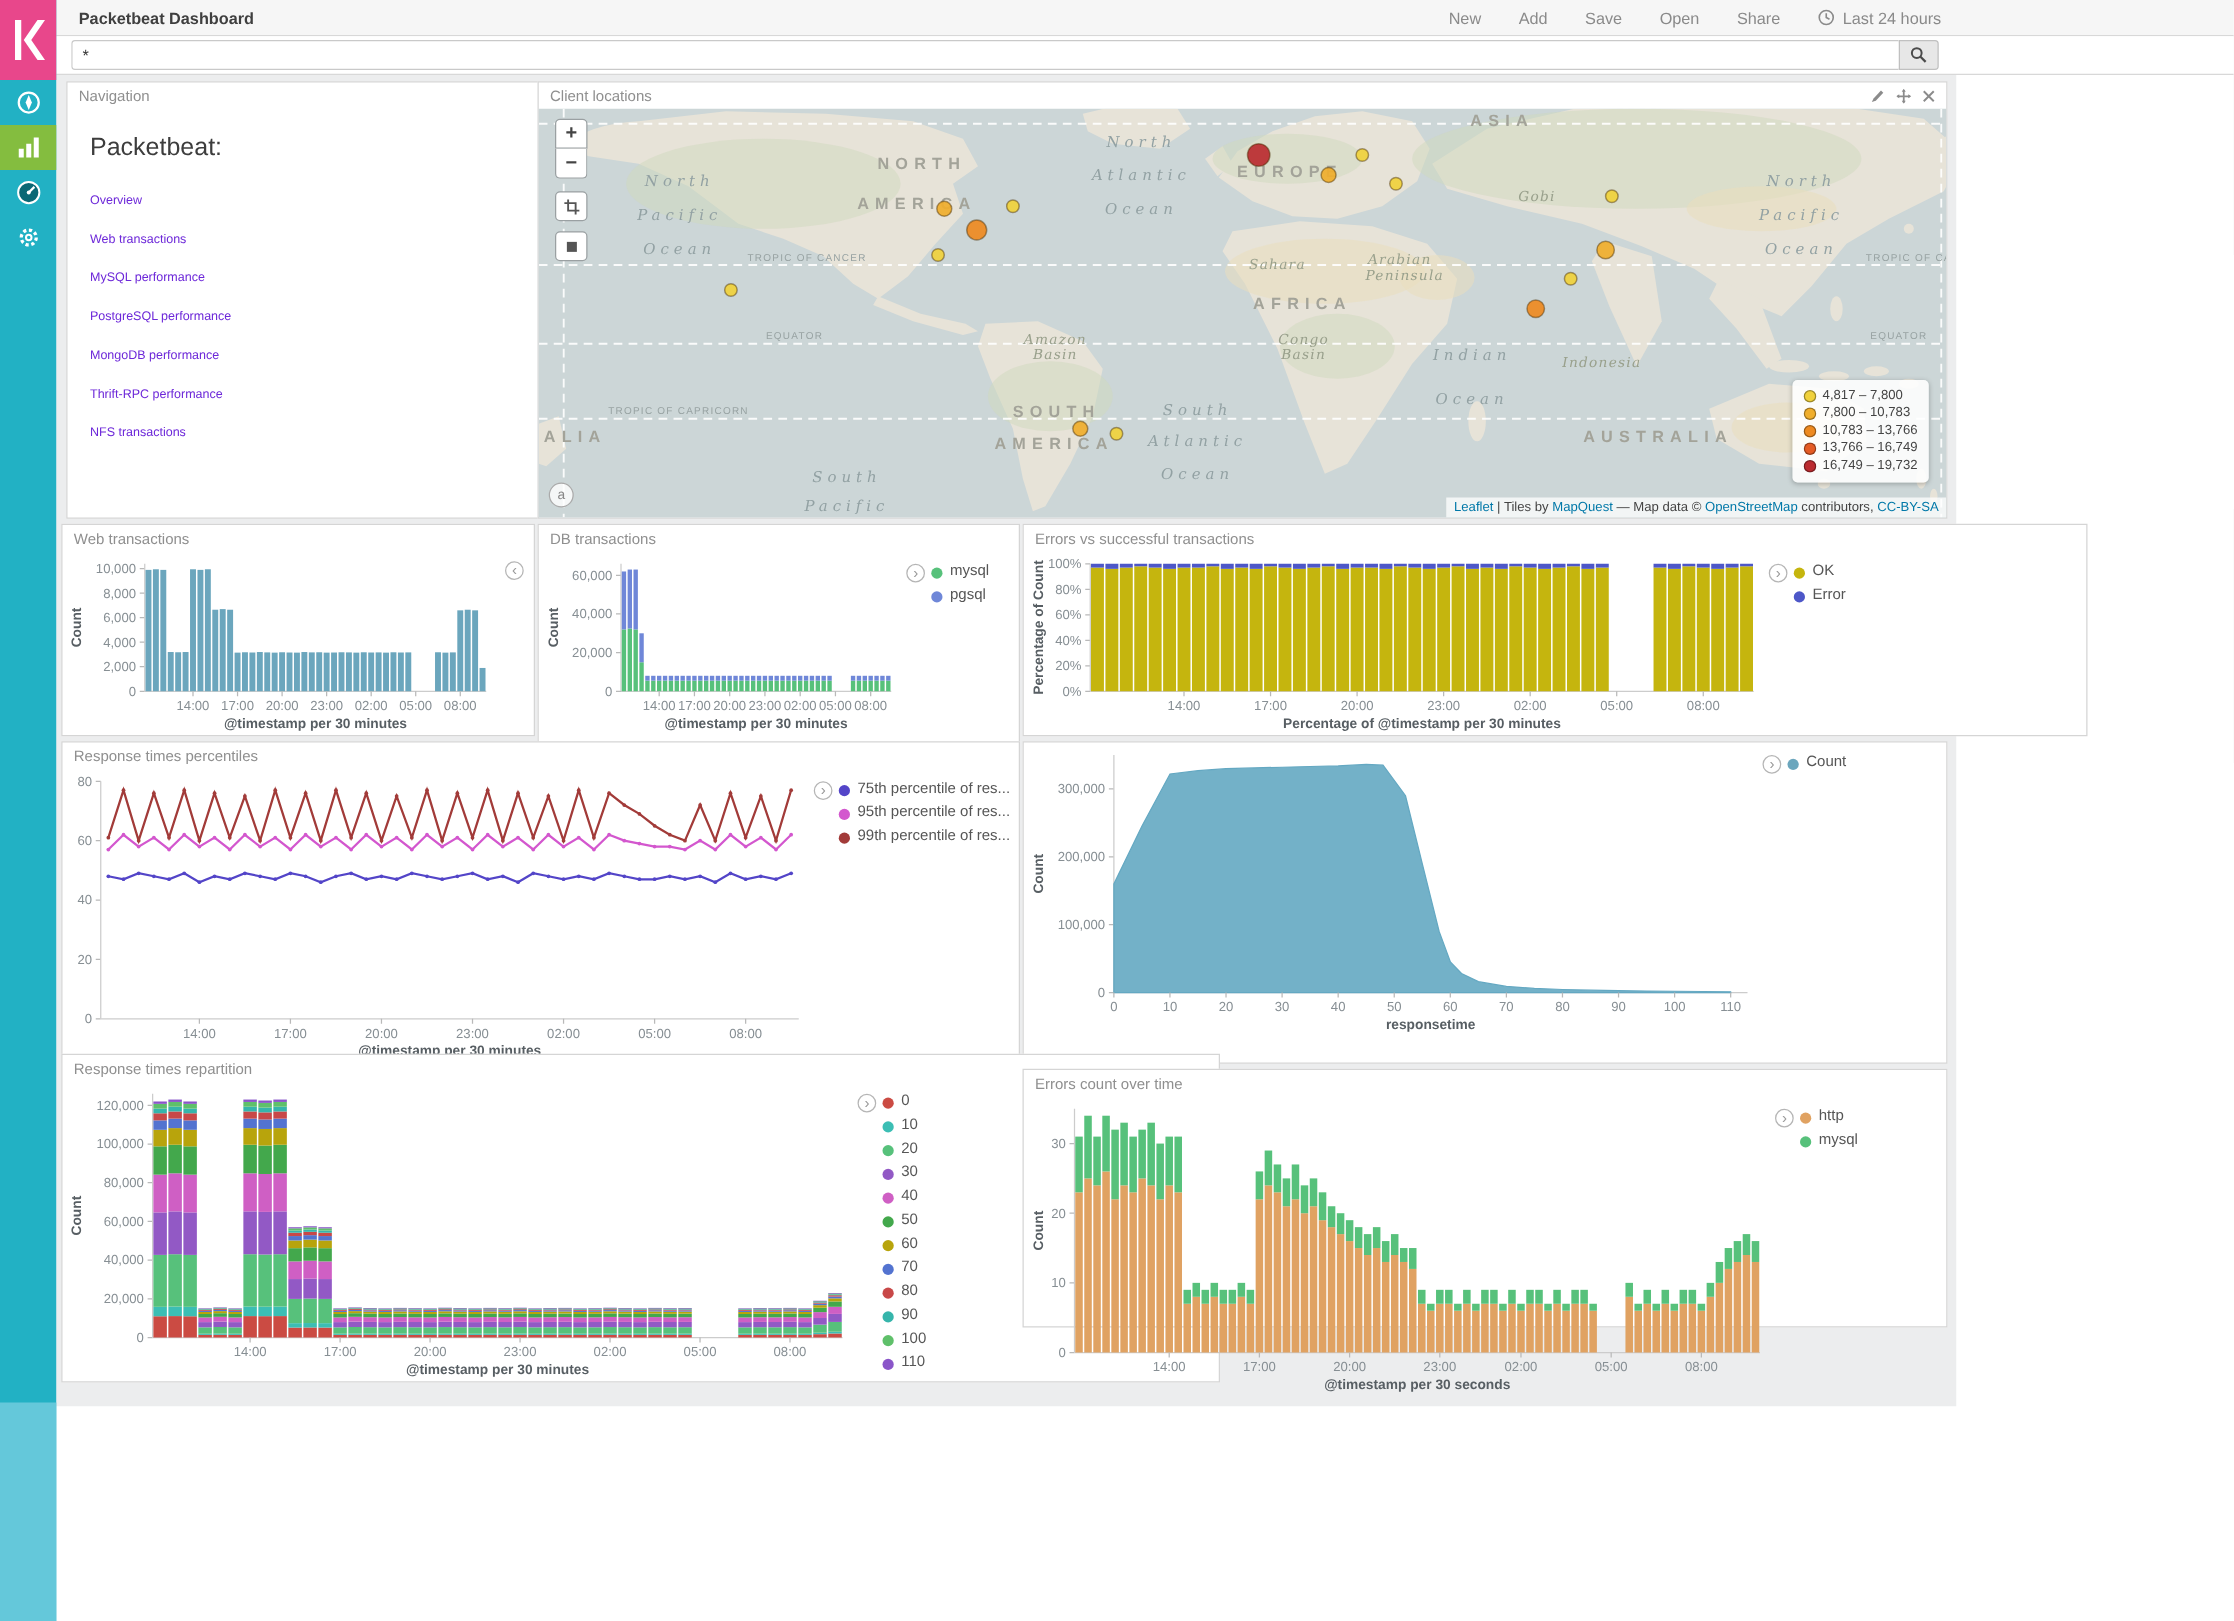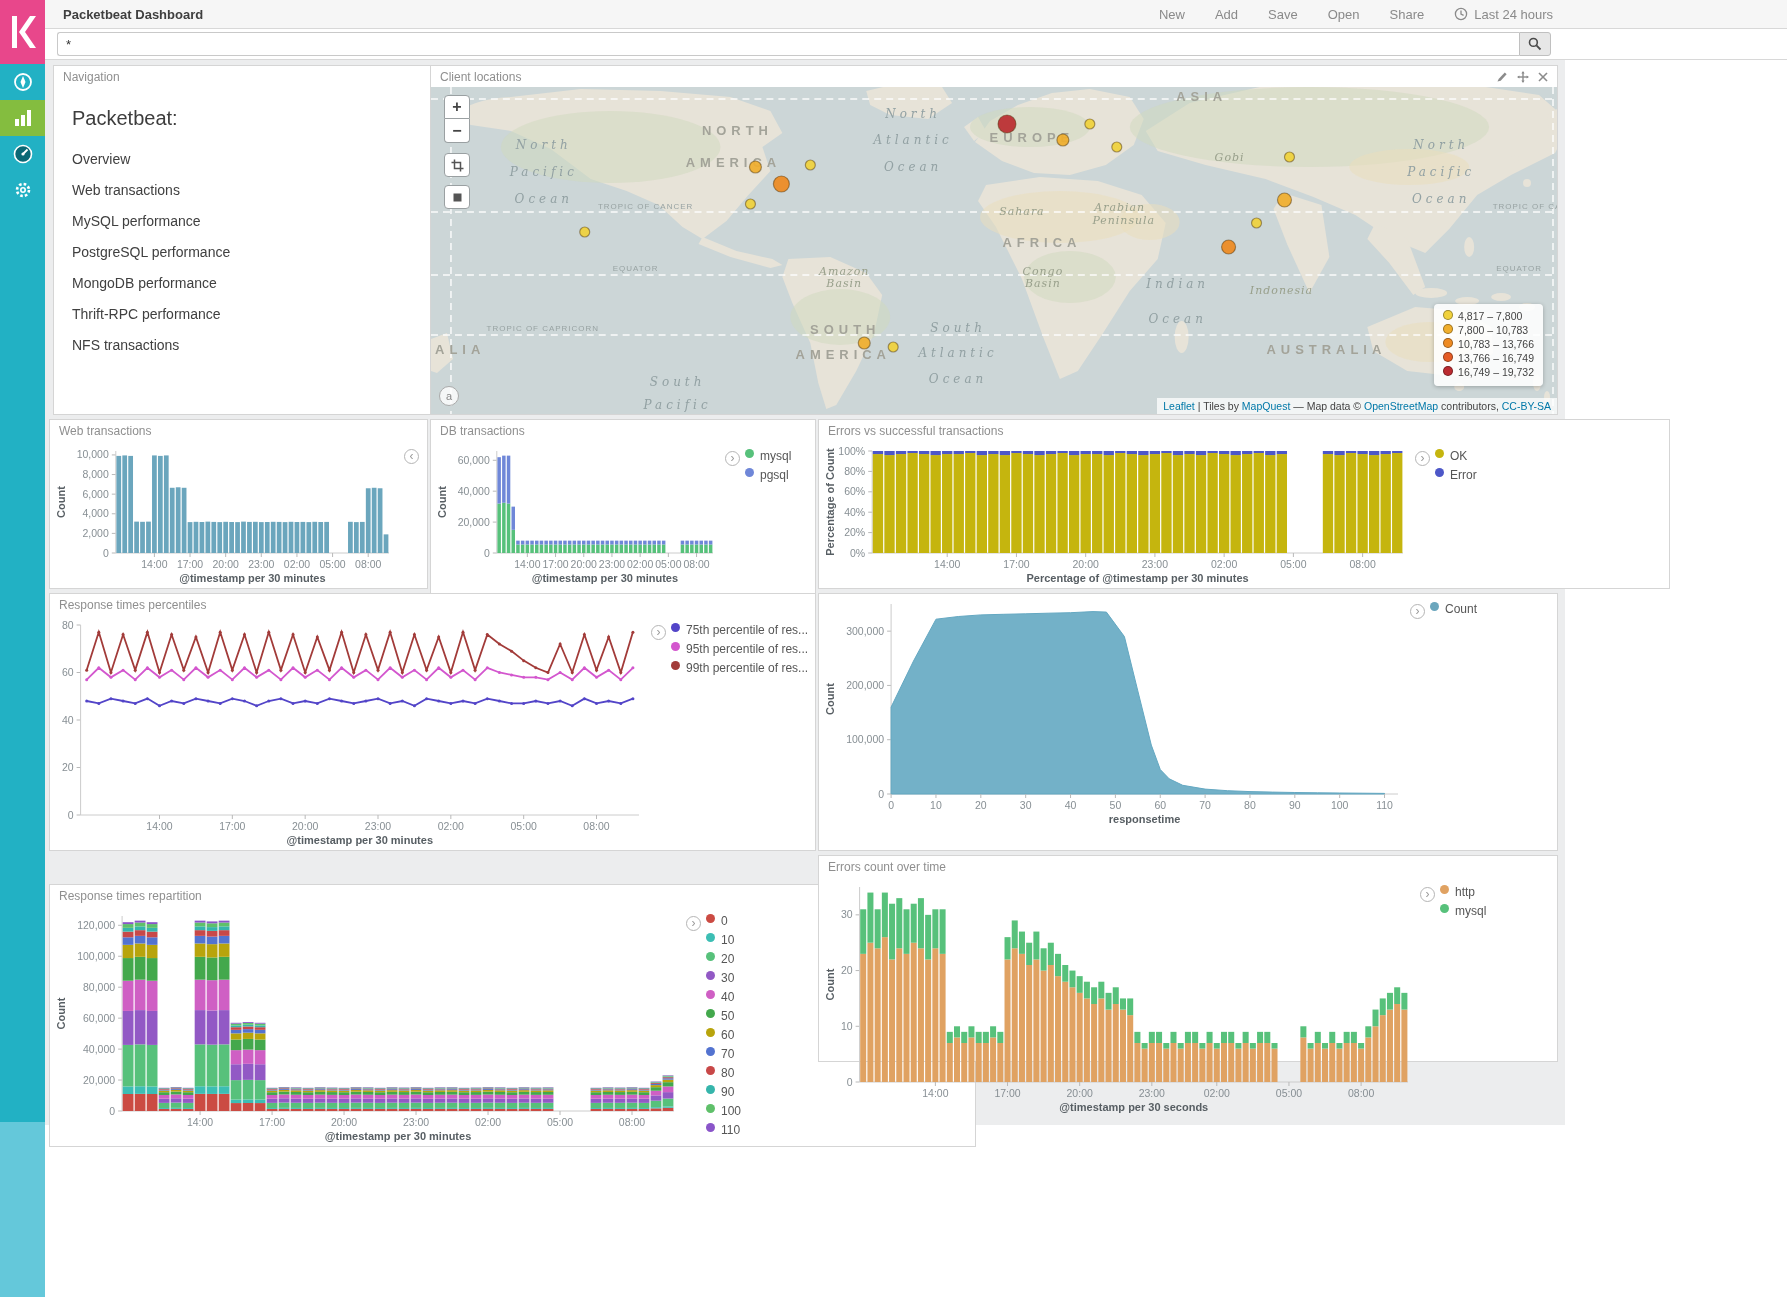--- a/index.html
+++ b/index.html
@@ -36,39 +36,39 @@
   .panel-tools{margin-left:auto;display:flex;gap:9px;align-items:center}
   .panel-tools svg{cursor:pointer}
 
   #p-nav {left:8px;  top:5px;  width:379px; height:350px}
   #p-map {left:385px;top:5px;  width:1128px;height:350px}
   #p-web {left:4px;  top:359px;width:379px; height:170px}
   #p-db  {left:385px;top:359px;width:386px; height:211px}
   #p-errors{left:773px;top:359px;width:852px;height:170px}
   #p-perc{left:4px;  top:533px;width:767px; height:258px}
   #p-lat {left:773px;top:533px;width:740px; height:258px}
-  #p-rep {left:4px;  top:824px;width:927px; height:263px}
+  #p-rep {left:4px;  top:783px;width:927px; height:263px}
   #p-err2{left:773px;top:795px;width:740px; height:207px}
 
   
   .nav-body{padding:10px 18px}
   .nav-body h2{font-size:20px;font-weight:500;color:#3d3d3d;margin:10px 0 20px}
   .nav-body ul{list-style:none;margin:0;padding:0}
   .nav-body li{margin-bottom:13px}
-  .nav-body a{color:#404040;font-size:14px;text-decoration:none;cursor:pointer}
+  .nav-body a{color:#6d28d9;font-size:10px;text-decoration:none;cursor:pointer}
 
   
   .chart-body{display:flex;padding:2px 2px 0 4px;align-items:flex-start}
   .chart{position:relative;flex:0 0 auto}
   .legend{position:relative;padding:6px 2px 0 22px;font-size:12px;color:#565656}
   .legend-toggle{position:absolute;left:2px;top:8px;width:15px;height:15px;border:1px solid #b5b5b5;
                  border-radius:50%;color:#9a9a9a;font-size:12px;line-height:12px;text-align:center;
                  cursor:pointer;background:#fff;box-sizing:border-box}
   .legend-toggle.solo{position:absolute;right:8px;top:8px;left:auto}
-  .legend-item{display:flex;align-items:flex-start;gap:6px;margin-bottom:5px;cursor:pointer;white-space:nowrap}
+  .legend-item{display:flex;align-items:flex-end;gap:6px;margin-bottom:5px;cursor:pointer;white-space:nowrap}
   .dot{width:9px;height:9px;border-radius:50%;flex:0 0 auto}
   svg text.tick{font-size:10.5px;fill:#878f94;font-family:"Liberation Sans",sans-serif}
   svg text.axis-label{font-size:11px;font-weight:bold;fill:#575e63;font-family:"Liberation Sans",sans-serif}
 
   
   .map-body{position:relative;height:327px;overflow:hidden;background:#ccd6d7}
   .map-body > svg{position:absolute;left:0;top:0}
   .ml-continent{font:600 13px "Liberation Sans",sans-serif;fill:#a3a399;letter-spacing:5px;text-anchor:middle}
   .ml-region{font:italic 11px "DejaVu Serif",serif;fill:#99a08c;letter-spacing:1px;text-anchor:middle}
   .ml-ocean{font:italic 12px "DejaVu Serif",serif;fill:#92a1a3;letter-spacing:4px;text-anchor:middle}

